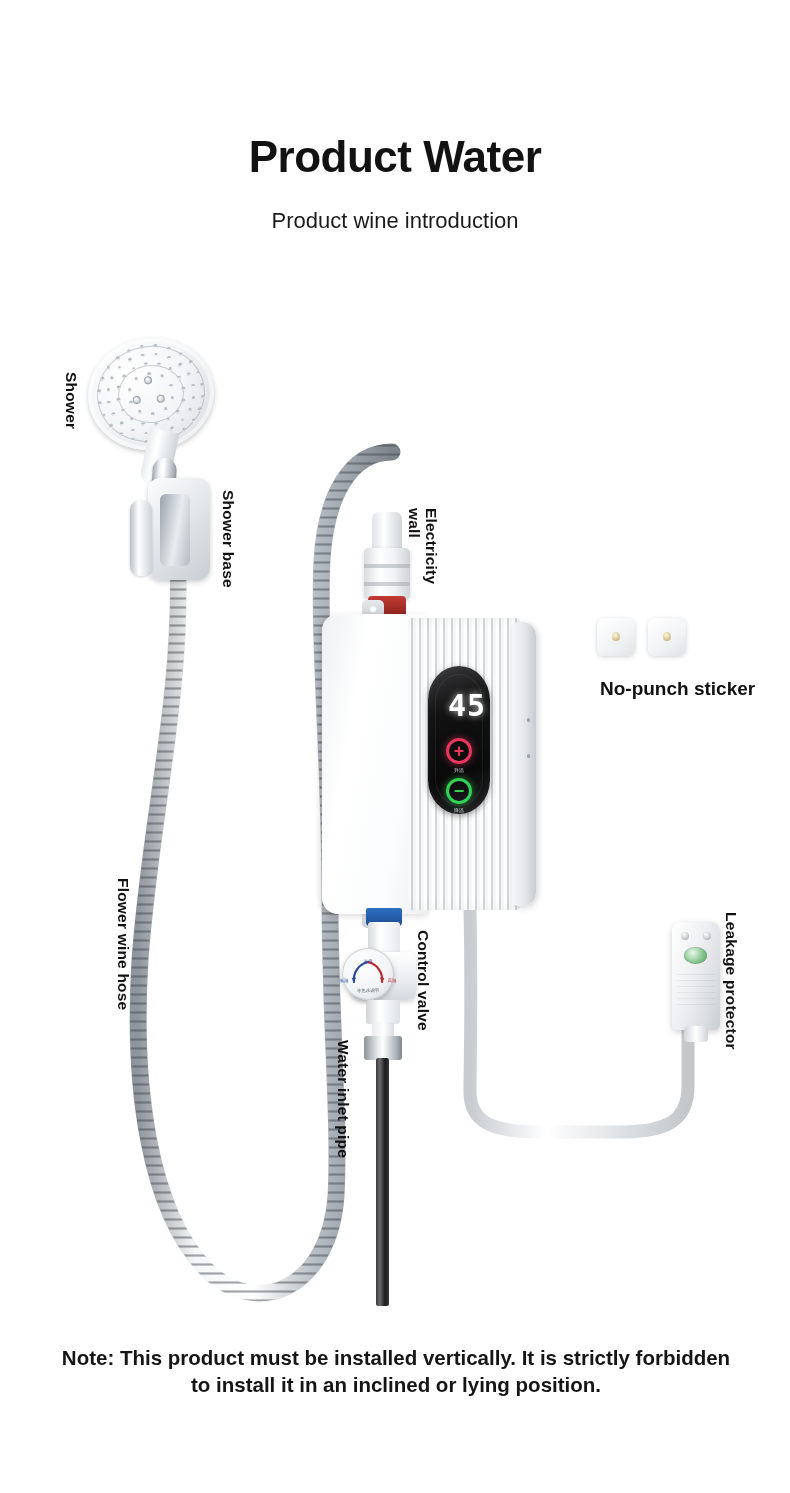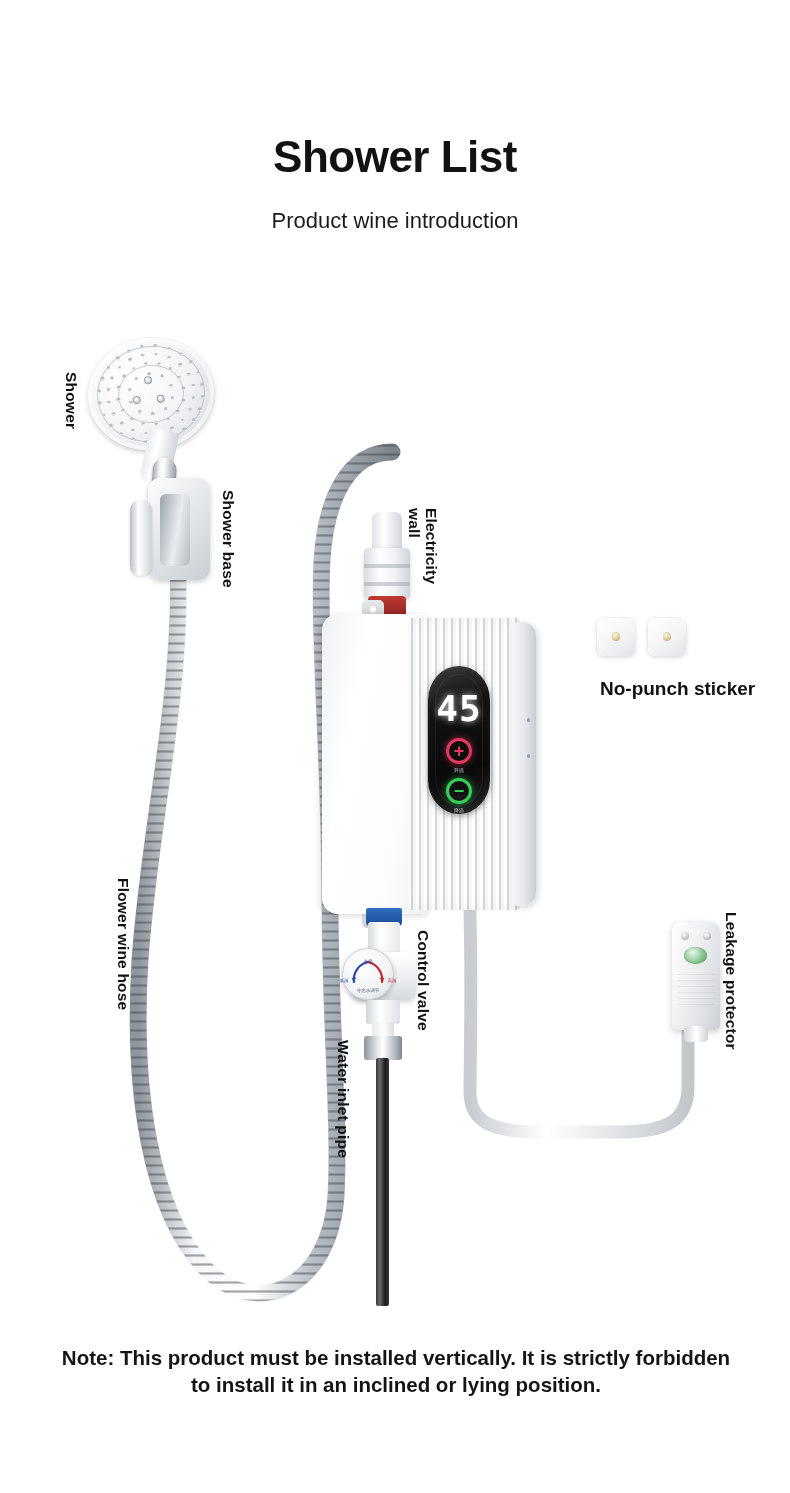--- a/index.html
+++ b/index.html
@@ -146,22 +146,22 @@
     border-radius:31px/34px;
     background:linear-gradient(160deg,#3b3b3d 0%,#121213 30%,#0a0a0b 70%,#232325 100%);
     box-shadow:0 2px 6px rgba(0,0,0,.4), inset 0 0 10px rgba(255,255,255,.06);
   }
   .panel-glass{
     position:absolute; left:7px; top:8px; right:7px; bottom:8px;
     border-radius:24px/28px;
     border:1px solid rgba(255,255,255,.07);
   }
   .digits{
-    position:absolute; left:0; top:22px; width:62px; text-align:center;
-    color:#ffffff; font-size:36px; font-weight:bold;
+    position:absolute; left:8px; top:22px; width:62px; text-align:center;
+    color:#ffffff; font-size:30px; font-weight:bold;
     font-family:"DejaVu Sans Mono", monospace; letter-spacing:1px;
     text-shadow:0 0 7px rgba(255,255,255,.75);
   }
   .btn-round{
     position:absolute; left:18px; width:26px; height:26px; border-radius:50%;
     display:flex; align-items:center; justify-content:center;
     font-size:18px; font-weight:bold; line-height:1;
   }
   .btn-plus{
     top:72px; border:3px solid #e8365e; color:#e8365e;
@@ -288,21 +288,21 @@
       transparent 1px, transparent 6px);
   }
   .plug-collar{
     position:absolute; left:684px; top:1026px; width:24px; height:16px;
     background:linear-gradient(90deg,#d3d7db,#ffffff,#cfd3d8); border-radius:4px;
   }
 </style>
 </head>
 <body>
 
-<div class="page-title">Shower List</div>
+<div class="page-title">Product Water</div>
 <div class="page-subtitle">Product wine introduction</div>
 
 <svg class="hose-svg" viewBox="0 0 790 1493" xmlns="http://www.w3.org/2000/svg">
   <defs>
     <linearGradient id="chrome" x1="0" y1="0" x2="1" y2="0">
       <stop offset="0%" stop-color="#8e959c"></stop>
       <stop offset="22%" stop-color="#f4f6f7"></stop>
       <stop offset="45%" stop-color="#ffffff"></stop>
       <stop offset="70%" stop-color="#b6bdc4"></stop>
       <stop offset="100%" stop-color="#7d848b"></stop>

